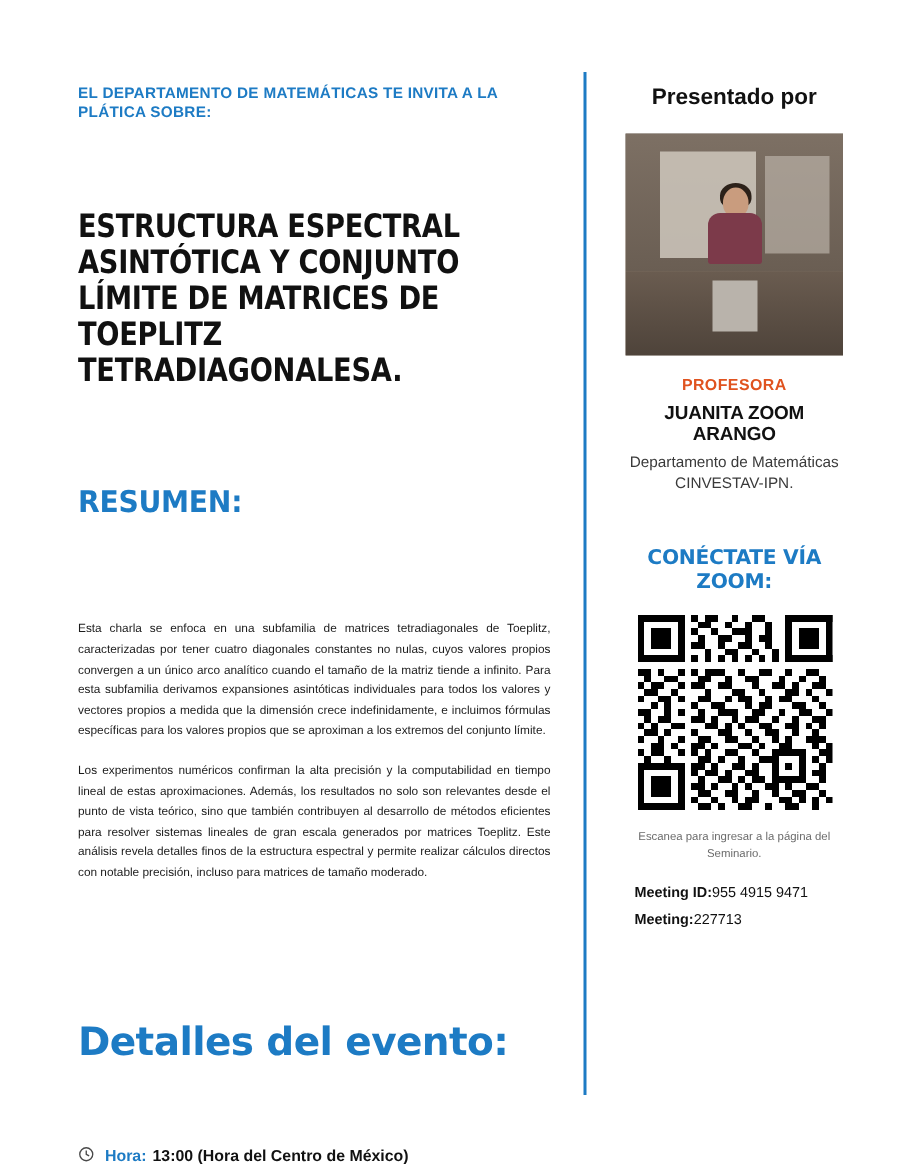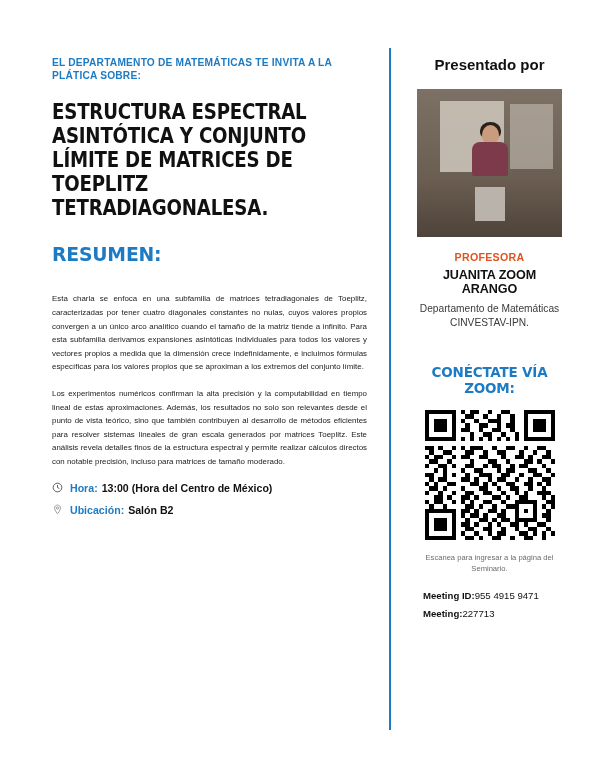--- a/index.html
+++ b/index.html
@@ -22,20 +22,21 @@
     display: flex;
     padding: 46px 38px 40px 52px;
   }
   
   .left {
     width: 338px;
     box-sizing: border-box;
     padding-right: 22px;
     display: flex;
     flex-direction: column;
+    gap: 40px;
   }
   .invite-line {
     color: #1d7bc4;
     font-size: 10.2px;
     font-weight: bold;
     letter-spacing: .2px;
     line-height: 1.28;
     text-transform: uppercase;
     margin: 10px 0 0 0;
   }
@@ -242,20 +243,21 @@
 
     <div class="talk-title">ESTRUCTURA ESPECTRAL ASINTÓTICA Y CONJUNTO LÍMITE DE MATRICES DE TOEPLITZ TETRADIAGONALESA.</div>
 
     <div class="resumen-head">RESUMEN:</div>
 
     <div class="abstract">
       <p>Esta charla se enfoca en una subfamilia de matrices tetradiagonales de Toeplitz, caracterizadas por tener cuatro diagonales constantes no nulas, cuyos valores propios convergen a un único arco analítico cuando el tamaño de la matriz tiende a infinito. Para esta subfamilia derivamos expansiones asintóticas individuales para todos los valores y vectores propios a medida que la dimensión crece indefinidamente, e incluimos fórmulas específicas para los valores propios que se aproximan a los extremos del conjunto límite.</p>
       <p>Los experimentos numéricos confirman la alta precisión y la computabilidad en tiempo lineal de estas aproximaciones. Además, los resultados no solo son relevantes desde el punto de vista teórico, sino que también contribuyen al desarrollo de métodos eficientes para resolver sistemas lineales de gran escala generados por matrices Toeplitz. Este análisis revela detalles finos de la estructura espectral y permite realizar cálculos directos con notable precisión, incluso para matrices de tamaño moderado.</p>
     </div>
 
+    <div class="details-head">Detalles del evento:</div>
 
 
     <div class="detail-row">
       <span class="detail-ico">
         <svg width="11" height="11" viewBox="0 0 16 16" fill="none" stroke="#4a4a4a" stroke-width="1.3">
           <circle cx="8" cy="8" r="6.3"></circle>
           <polyline points="8,4.3 8,8 10.8,9.6"></polyline>
         </svg>
       </span>
       <span class="detail-label">Hora:</span>

